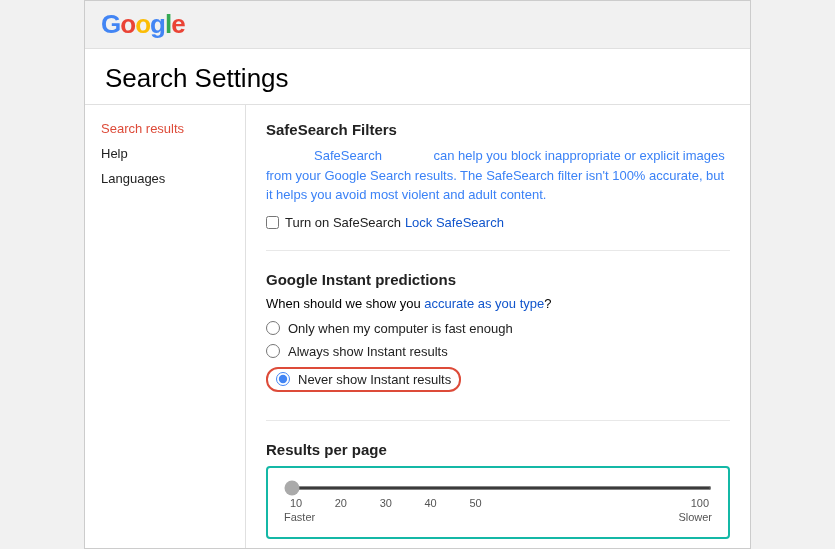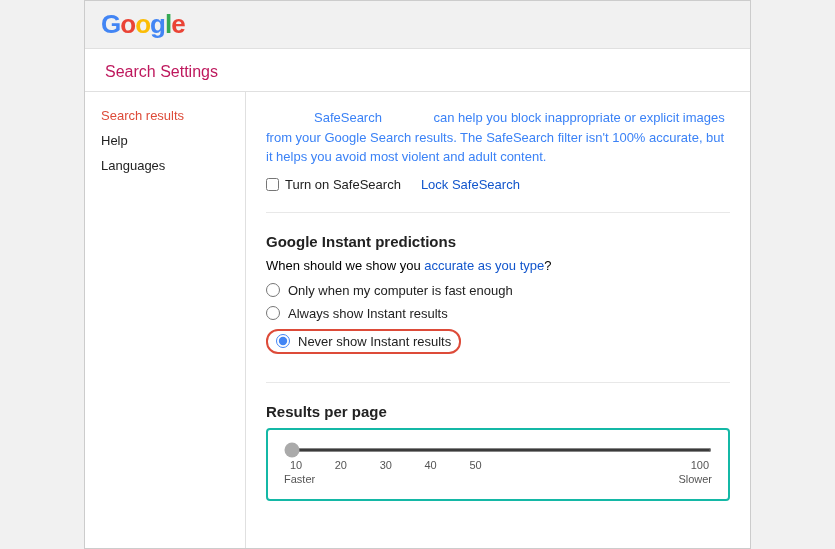--- a/index.html
+++ b/index.html
@@ -40,22 +40,22 @@
     .logo-g2 { color: #4285F4; }
     .logo-l { color: #34A853; }
     .logo-e { color: #EA4335; }
 
     
     .page-title-bar {
       padding: 14px 20px 10px 20px;
       border-bottom: 1px solid #e0e0e0;
     }
     .page-title {
-      color: #be185d;
-      font-size: 16px;
+      color: #000000;
+      font-size: 26px;
       font-weight: normal;
     }
 
     
     .body-layout {
       display: flex;
       flex: 1;
       overflow: hidden;
     }
 
@@ -108,21 +108,21 @@
     }
     .section-desc span {
       color: #3b82f6;
       margin-left: 48px;
     }
 
     
     .safesearch-row {
       display: flex;
       align-items: flex-end;
-      gap: 20px;
+      gap: 4px;
       margin-top: 6px;
     }
     .checkbox-label {
       display: flex;
       align-items: center;
       gap: 6px;
       cursor: pointer;
       font-size: 13px;
       color: #222;
     }
@@ -220,20 +220,21 @@
 
     <div class="sidebar">
       <a class="sidebar-item active">Search results</a>
       <a class="sidebar-item">Help</a>
       <a class="sidebar-item">Languages</a>
     </div>
 
     <div class="main-content">
 
       <div class="section">
+        <div class="section-title">SafeSearch Filters</div>
         <div class="section-desc">
           <span>SafeSearch</span><span> can help you block inappropriate or explicit images from your Google Search results. The SafeSearch filter isn't 100% accurate, but it helps you avoid most violent and adult content.</span>
         </div>
         <div class="safesearch-row">
           <label class="checkbox-label">
             <input type="checkbox" style="">
             <span>Turn on SafeSearch</span>
           </label>
           <span class="lock-link">Lock SafeSearch</span>
         </div>

